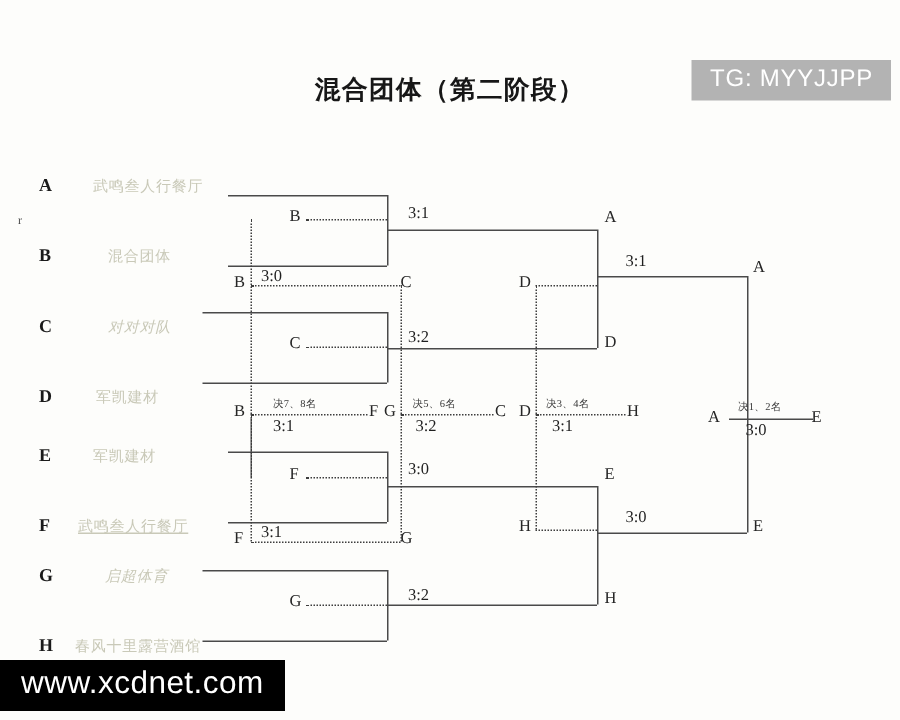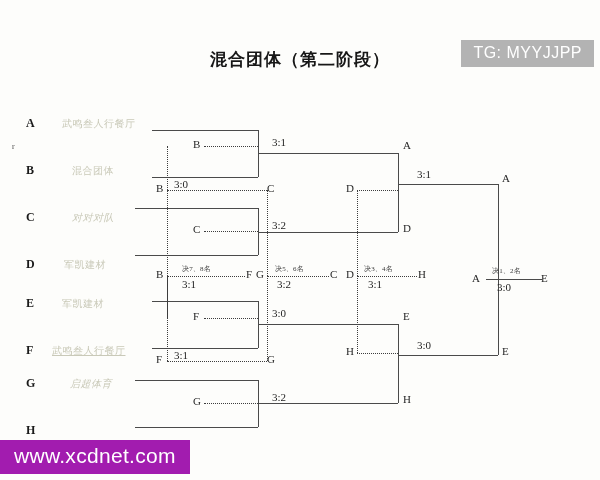--- a/index.html
+++ b/index.html
@@ -18,21 +18,21 @@
     position: absolute; top: 8px; right: 6px;
     background: #b3b3b3; color: #ffffff;
     font-family: "Liberation Sans", sans-serif;
     font-size: 16px; letter-spacing: .5px;
     padding: 4px 12px 5px 12px;
     white-space: nowrap;
     margin-top: 32px;
   }
   .wm-bottom {
     position: absolute; left: 0; top: 440px;
-    background: #a21caf; color: #ffffff;
+    background: #000000; color: #ffffff;
     font-family: "Liberation Sans", sans-serif;
     font-size: 21px; letter-spacing: .3px;
     padding: 4px 14px 6px 14px;
     white-space: nowrap;
   }
 
   .title {
     position: absolute; left: 0; top: 48px; width: 600px;
     text-align: center;
     font-size: 17px; font-weight: bold; color: #171717;
@@ -114,20 +114,21 @@
   <div class="seed-letter" style="left:26px;top:296px;">E</div>
   <div class="team-name" style="left:62px;top:297px;">军凯建材</div>
 
   <div class="seed-letter" style="left:26px;top:343px;">F</div>
   <div class="team-name" style="left:52px;top:344px;text-decoration:underline;">武鸣叁人行餐厅</div>
 
   <div class="seed-letter" style="left:26px;top:376px;">G</div>
   <div class="team-name" style="left:70px;top:377px;font-style:italic;">启超体育</div>
 
   <div class="seed-letter" style="left:26px;top:423px;">H</div>
+  <div class="team-name" style="left:50px;top:424px;">春风十里露营酒馆</div>
 
   <div class="ln hl" style="left:152px;top:130px;width:106px;"></div>
   <div class="ln hl" style="left:152px;top:177px;width:106px;"></div>
   <div class="ln vl" style="left:258px;top:130px;height:47px;"></div>
 
   <div class="ln hl" style="left:135px;top:208px;width:123px;"></div>
   <div class="ln hl" style="left:135px;top:255px;width:123px;"></div>
   <div class="ln vl" style="left:258px;top:208px;height:47px;"></div>
 
   <div class="ln hl" style="left:152px;top:301px;width:106px;"></div>

